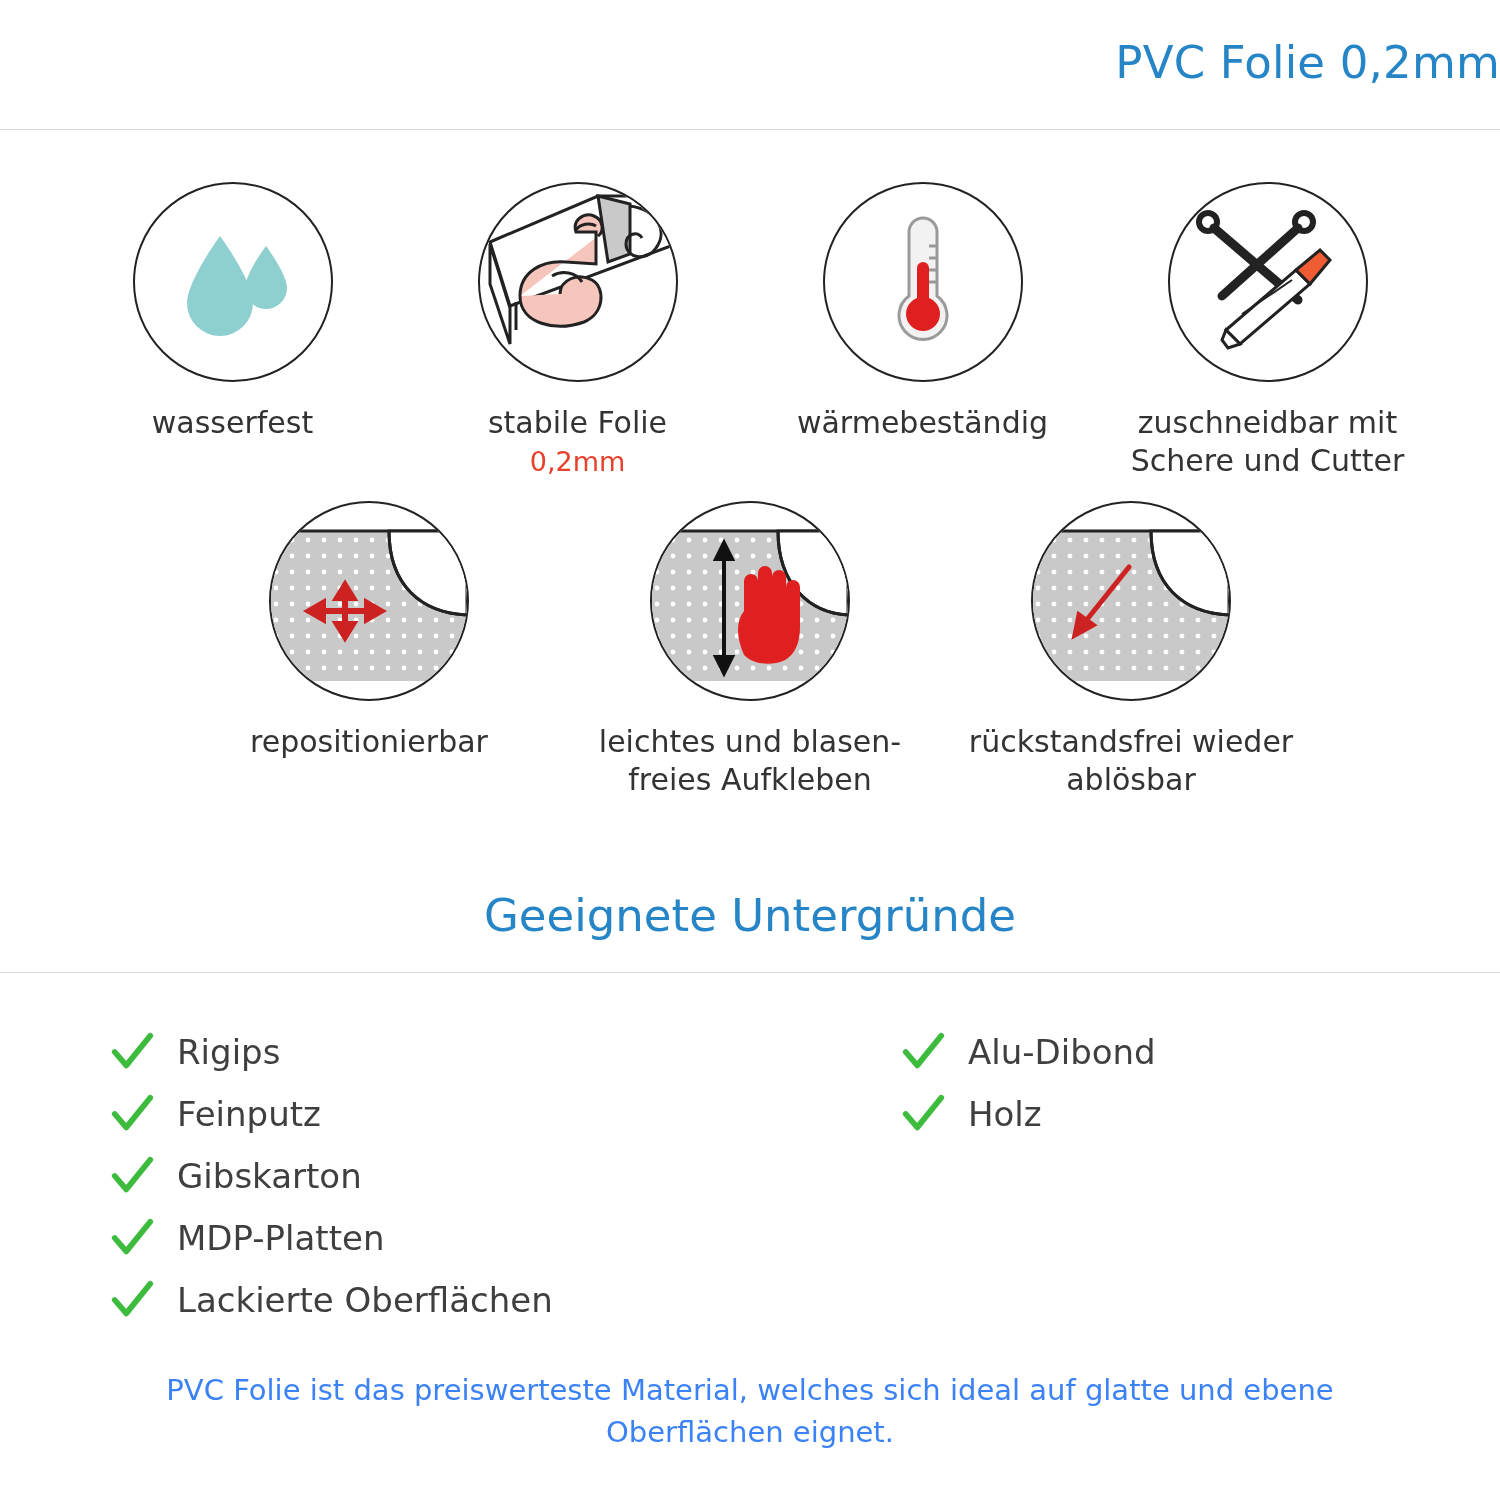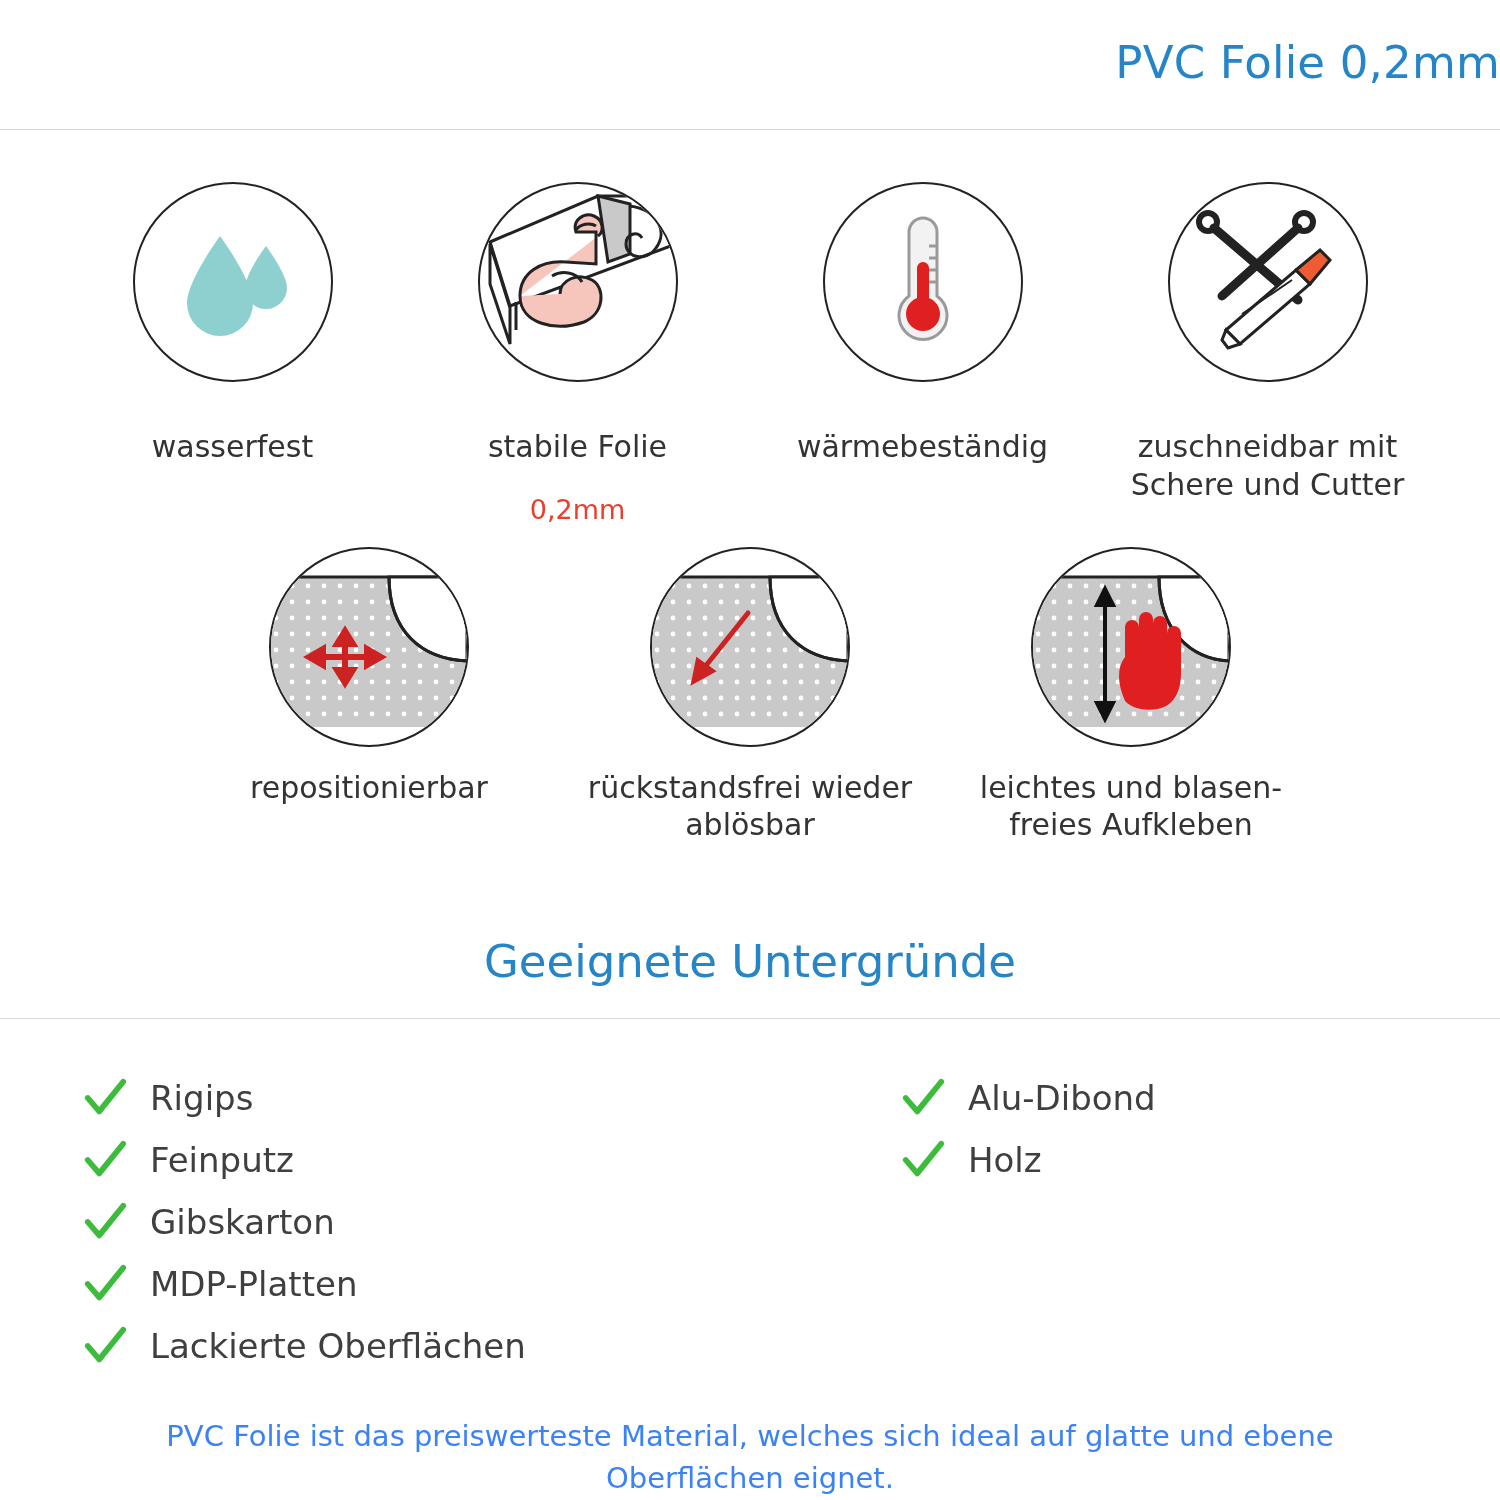--- a/index.html
+++ b/index.html
@@ -38,21 +38,21 @@
   .rule.top { margin-top: 40px; }
 
   
   .features {
     padding-top: 52px;
   }
   .feat-row {
     display: flex;
     justify-content: center;
   }
-  .feat-row.row1 .feat { width: 345px; gap: 24px; }
+  .feat-row.row1 .feat { width: 345px; }
   .feat-row.row2 { margin-top: 22px; gap: 36px; }
   .feat-row.row2 .feat { width: 345px; }
 
   .feat {
     display: flex;
     flex-direction: column;
     align-items: center;
   }
   .circle {
     width: 200px;
@@ -90,21 +90,21 @@
   }
 
   
   .substrates {
     display: flex;
     padding: 48px 0 0 0;
   }
   .sub-col {
     box-sizing: border-box;
   }
-  .sub-col.left { width: 760px; padding-left: 82px; }
+  .sub-col.left { width: 760px; padding-left: 109px; }
   .sub-col.right { width: 740px; padding-left: 140px; }
   .sub-item {
     display: flex;
     align-items: center;
     height: 62px;
   }
   .check {
     width: 46px;
     height: 46px;
     flex: 0 0 46px;
@@ -228,20 +228,46 @@
               <line x1="44" y1="108" x2="104" y2="108" stroke-linecap="round"></line>
               <line x1="74" y1="88" x2="74" y2="128" stroke-linecap="round"></line>
               <path d="M38 108 L52 100 L52 116 Z"></path>
               <path d="M110 108 L96 100 L96 116 Z"></path>
               <path d="M74 82 L66 95 L82 95 Z"></path>
               <path d="M74 134 L66 121 L82 121 Z"></path>
             </g>
           </svg>
         </div>
         <div class="feat-label">repositionierbar</div>
+      </div>
+
+      <div class="feat">
+        <div class="circle">
+          <svg width="196" height="196" viewBox="0 0 196 196">
+            <defs>
+              <pattern id="dots3" width="16" height="16" patternUnits="userSpaceOnUse">
+                <circle cx="5" cy="5" r="2.4" fill="#ffffff"></circle>
+              </pattern>
+            </defs>
+            <rect x="0" y="28" width="196" height="150" fill="#c9c9c9"></rect>
+            <rect x="0" y="28" width="196" height="150" fill="url(#dots3)"></rect>
+            <path d="M0 28 L196 28" stroke="#222" stroke-width="3"></path>
+            <path d="M126 28 C126 82 158 110 196 112 L196 28 Z" fill="#ffffff" stroke="#222" stroke-width="3"></path>
+            <path d="M126 28 C126 82 158 110 196 112" fill="none" stroke="#222" stroke-width="3"></path>
+
+            <g stroke="#111" stroke-width="4" fill="#111">
+              <line x1="72" y1="50" x2="72" y2="160"></line>
+              <path d="M72 40 L64 56 L80 56 Z"></path>
+              <path d="M72 170 L64 154 L80 154 Z"></path>
+            </g>
+
+            <path d="M92 152 C84 134 84 118 92 108 L92 78 a7 7 0 0 1 14 0 L106 100 L106 70 a7 7 0 0 1 14 0 L120 100 L120 74 a7 7 0 0 1 14 0 L134 102 L134 84 a7 7 0 0 1 14 0 L148 124 C148 146 138 158 124 160 C112 162 100 160 92 152 Z" fill="#e02020"></path>
+          </svg>
+        </div>
+        <div class="feat-label">leichtes und blasen-freies Aufkleben</div>
       </div>
 
       <div class="feat">
         <div class="circle">
           <svg width="196" height="196" viewBox="0 0 196 196">
             <defs>
               <pattern id="dots2" width="16" height="16" patternUnits="userSpaceOnUse">
                 <circle cx="5" cy="5" r="2.4" fill="#ffffff"></circle>
               </pattern>
             </defs>
@@ -253,46 +279,20 @@
 
             <g stroke="#cc2222" stroke-width="5" fill="#cc2222">
               <line x1="96" y1="64" x2="48" y2="124" stroke-linecap="round"></line>
               <path d="M42 132 L46 112 L60 122 Z"></path>
             </g>
           </svg>
         </div>
         <div class="feat-label">rückstandsfrei wieder ablösbar</div>
       </div>
 
-      <div class="feat">
-        <div class="circle">
-          <svg width="196" height="196" viewBox="0 0 196 196">
-            <defs>
-              <pattern id="dots3" width="16" height="16" patternUnits="userSpaceOnUse">
-                <circle cx="5" cy="5" r="2.4" fill="#ffffff"></circle>
-              </pattern>
-            </defs>
-            <rect x="0" y="28" width="196" height="150" fill="#c9c9c9"></rect>
-            <rect x="0" y="28" width="196" height="150" fill="url(#dots3)"></rect>
-            <path d="M0 28 L196 28" stroke="#222" stroke-width="3"></path>
-            <path d="M126 28 C126 82 158 110 196 112 L196 28 Z" fill="#ffffff" stroke="#222" stroke-width="3"></path>
-            <path d="M126 28 C126 82 158 110 196 112" fill="none" stroke="#222" stroke-width="3"></path>
-
-            <g stroke="#111" stroke-width="4" fill="#111">
-              <line x1="72" y1="50" x2="72" y2="160"></line>
-              <path d="M72 40 L64 56 L80 56 Z"></path>
-              <path d="M72 170 L64 154 L80 154 Z"></path>
-            </g>
-
-            <path d="M92 152 C84 134 84 118 92 108 L92 78 a7 7 0 0 1 14 0 L106 100 L106 70 a7 7 0 0 1 14 0 L120 100 L120 74 a7 7 0 0 1 14 0 L134 102 L134 84 a7 7 0 0 1 14 0 L148 124 C148 146 138 158 124 160 C112 162 100 160 92 152 Z" fill="#e02020"></path>
-          </svg>
-        </div>
-        <div class="feat-label">leichtes und blasen-freies Aufkleben</div>
-      </div>
-
     </div>
   </div>
 
   <div class="title-sub">Geeignete Untergründe</div>
   <div class="rule"></div>
 
   <div class="substrates">
     <div class="sub-col left">
 
       <div class="sub-item">

